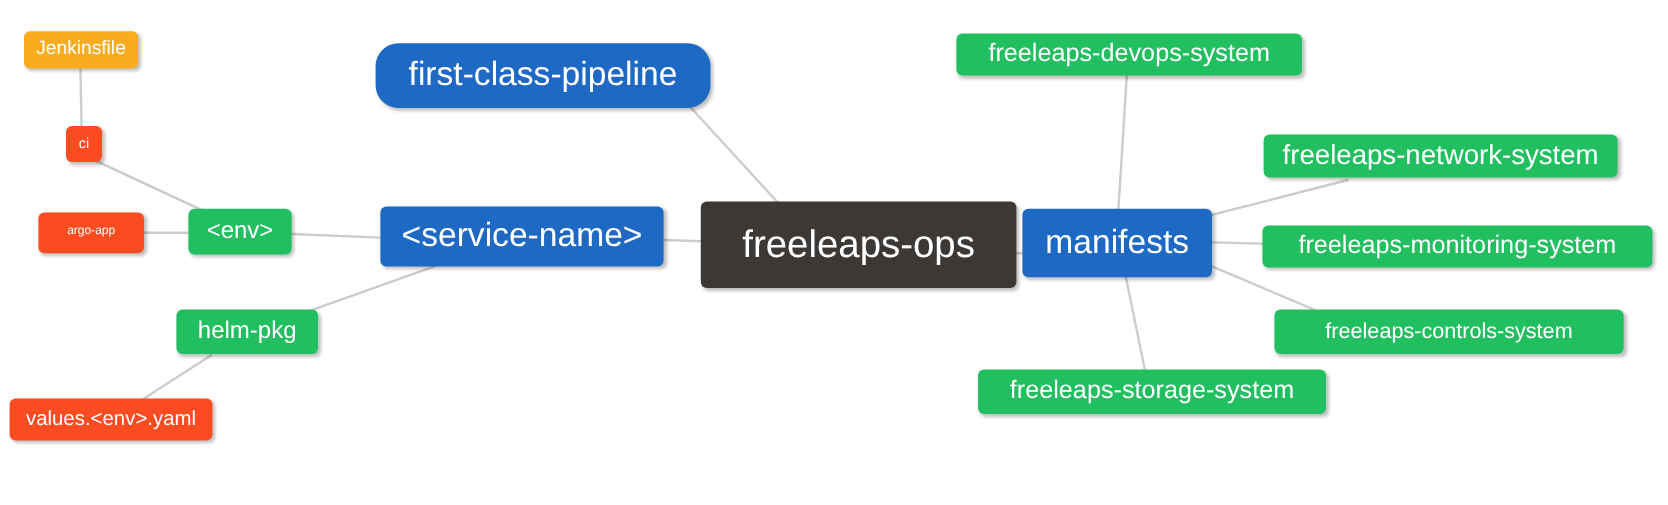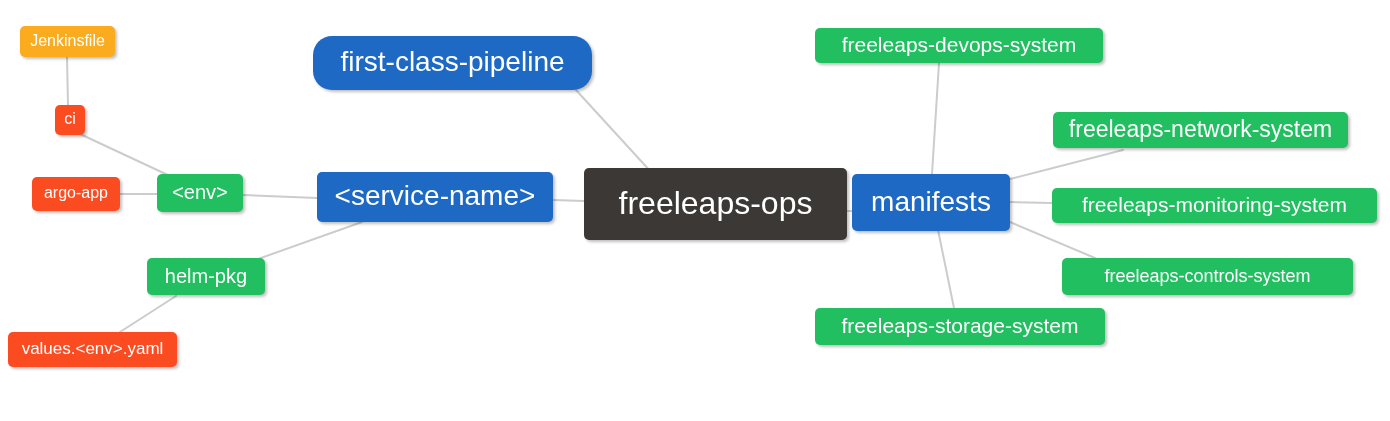--- a/index.html
+++ b/index.html
@@ -73,33 +73,33 @@
       </div>
       <div class="node" style="left: 852px; top: 174px; width: 158px; height: 57px; background: rgb(29, 105, 196); font-size: 28px; color: rgb(255, 255, 255);">
         <span>manifests</span>
       </div>
       <div class="node" style="left: 157px; top: 174px; width: 86px; height: 38px; background: rgb(34, 191, 97); font-size: 20px; color: rgb(255, 255, 255);">
         <span>&lt;env&gt;</span>
       </div>
       <div class="node" style="left: 147px; top: 258px; width: 118px; height: 37px; background: rgb(34, 191, 97); font-size: 20px; color: rgb(255, 255, 255);">
         <span>helm-pkg</span>
       </div>
-      <div class="node" style="left: 55px; top: 105px; width: 30px; height: 30px; background: rgb(251, 75, 33); font-size: 16px; color: rgb(255, 255, 255);">
+      <div class="node" style="left: 55px; top: 105px; width: 30px; height: 30px; background: rgb(251, 75, 33); font-size: 12px; color: rgb(255, 255, 255);">
         <span>ci</span>
       </div>
-      <div class="node" style="left: 32px; top: 177px; width: 88px; height: 34px; background: rgb(251, 75, 33); font-size: 16px; color: rgb(255, 255, 255);">
+      <div class="node" style="left: 32px; top: 177px; width: 88px; height: 34px; background: rgb(251, 75, 33); font-size: 10px; color: rgb(255, 255, 255);">
         <span>argo-app</span>
       </div>
       <div class="node" style="left: 8px; top: 332px; width: 169px; height: 35px; background: rgb(251, 75, 33); font-size: 17px; color: rgb(255, 255, 255);">
         <span>values.&lt;env&gt;.yaml</span>
       </div>
       <div class="node" style="left: 20px; top: 26px; width: 95px; height: 31px; background: rgb(251, 172, 30); font-size: 16px; color: rgb(255, 255, 255);">
         <span>Jenkinsfile</span>
       </div>
-      <div class="node" style="left: 797px; top: 28px; width: 288px; height: 35px; background: rgb(34, 191, 97); font-size: 21px; color: rgb(255, 255, 255); margin-left: 18px;">
+      <div class="node" style="left: 797px; top: 28px; width: 288px; height: 35px; background: rgb(34, 191, 97); font-size: 21px; color: rgb(255, 255, 255);">
         <span>freeleaps-devops-system</span>
       </div>
       <div class="node" style="left: 1053px; top: 112px; width: 295px; height: 36px; background: rgb(34, 191, 97); font-size: 23px; color: rgb(255, 255, 255);">
         <span>freeleaps-network-system</span>
       </div>
       <div class="node" style="left: 1052px; top: 188px; width: 325px; height: 35px; background: rgb(34, 191, 97); font-size: 21px; color: rgb(255, 255, 255);">
         <span>freeleaps-monitoring-system</span>
       </div>
       <div class="node" style="left: 1062px; top: 258px; width: 291px; height: 37px; background: rgb(34, 191, 97); font-size: 18px; color: rgb(255, 255, 255);">
         <span>freeleaps-controls-system</span>

